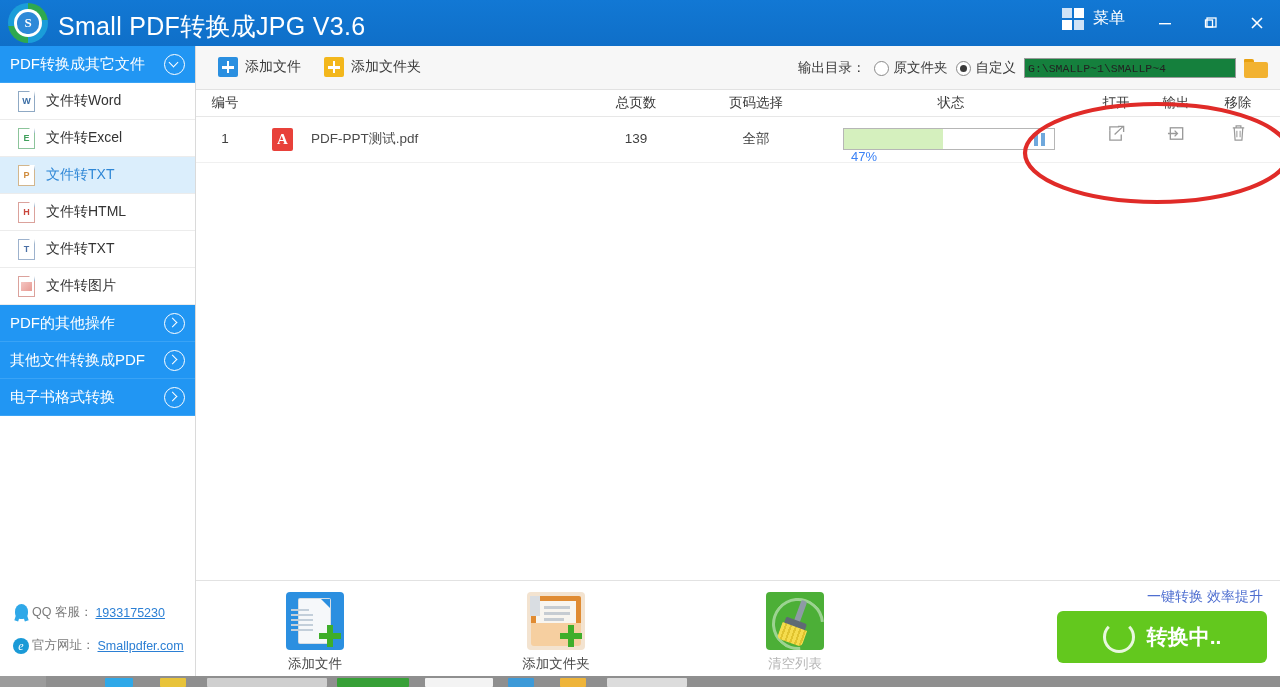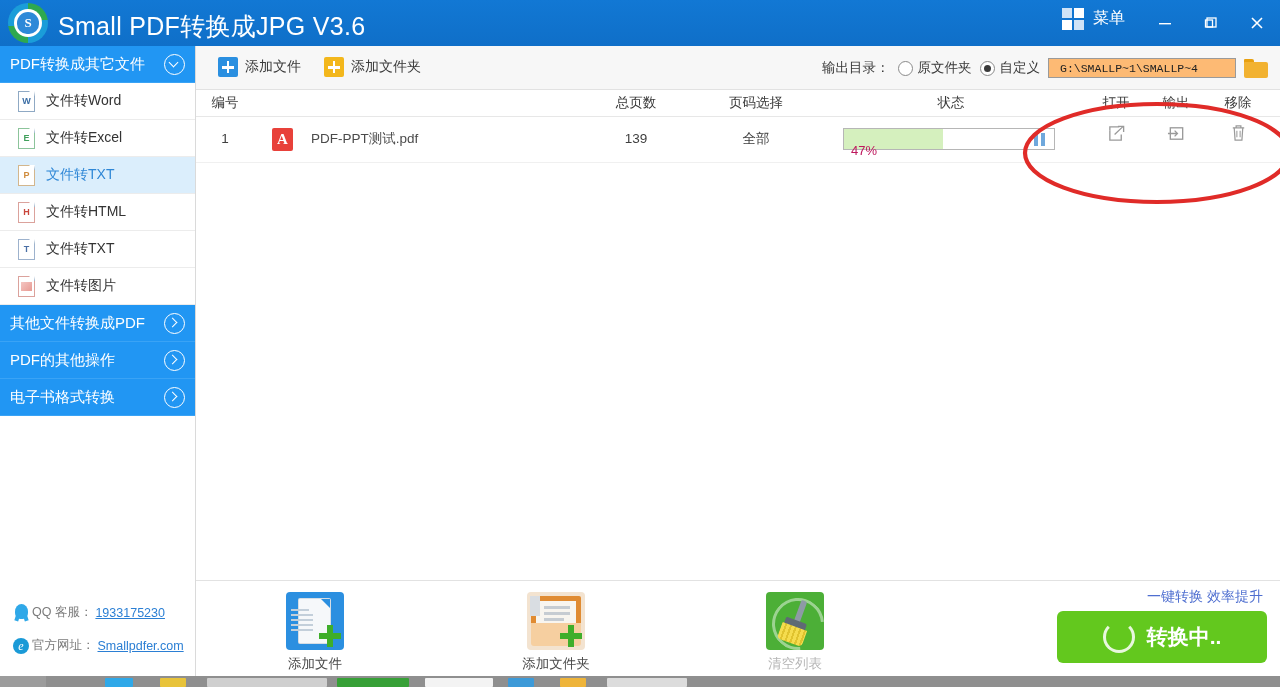--- a/index.html
+++ b/index.html
@@ -317,27 +317,27 @@
   }
   .rdot.on::after {
     content: "";
     position: absolute;
     left: 3px; top: 3px;
     width: 7px; height: 7px;
     border-radius: 50%;
     background: #3a3a3a;
   }
   .path-field {
-    width: 188px; height: 20px;
+    width: 212px; height: 20px;
     border: 1px solid #9a9a9a;
-    background: #fdba74;
+    background: #15803d;
     font-family: "Liberation Mono", "DejaVu Sans Mono", monospace;
     font-size: 11.5px;
     color: #222;
-    padding: 0 11px;
+    padding: 0 3px;
     line-height: 20px;
     box-sizing: border-box;
     white-space: nowrap;
     overflow: hidden;
   }
   .folder-ico {
     width: 24px; height: 19px;
     position: relative;
     flex: none;
     cursor: pointer;
@@ -414,25 +414,25 @@
     box-sizing: border-box;
   }
   .progress-fill {
     position: absolute;
     left: 0; top: 0;
     height: 100%;
     background: #d5f0be;
   }
   .progress-text {
     position: absolute;
-    left: 7px; top: 12px;
+    left: 7px; top: 18px;
     height: 100%;
     line-height: 20px;
     font-size: 13px;
-    color: #be185d;
+    color: #3b82f6;
   }
   .pause-ico {
     position: absolute;
     right: 8px; top: 4px;
     width: 13px; height: 13px;
     cursor: pointer;
   }
   .pause-ico i {
     position: absolute;
     top: 0; width: 4px; height: 13px;
@@ -712,25 +712,25 @@
       <span>文件转TXT</span>
     </div>
     <div class="side-item">
       <span class="fico img">
           <span class="pic"></span>
         </span>
       <span>文件转图片</span>
     </div>
 
     <div class="side-group-head">
+      <span class="ghead-label">PDF的其他操作</span>
+      <span class="chev right"></span>
+    </div>
+    <div class="side-group-head">
       <span class="ghead-label">其他文件转换成PDF</span>
-      <span class="chev right"></span>
-    </div>
-    <div class="side-group-head">
-      <span class="ghead-label">PDF的其他操作</span>
       <span class="chev right"></span>
     </div>
     <div class="side-group-head">
       <span class="ghead-label">电子书格式转换</span>
       <span class="chev right"></span>
     </div>
 
     <div class="side-footer">
       <div class="side-contact">
         <span class="ci"><span class="qq-glyph"></span></span>

